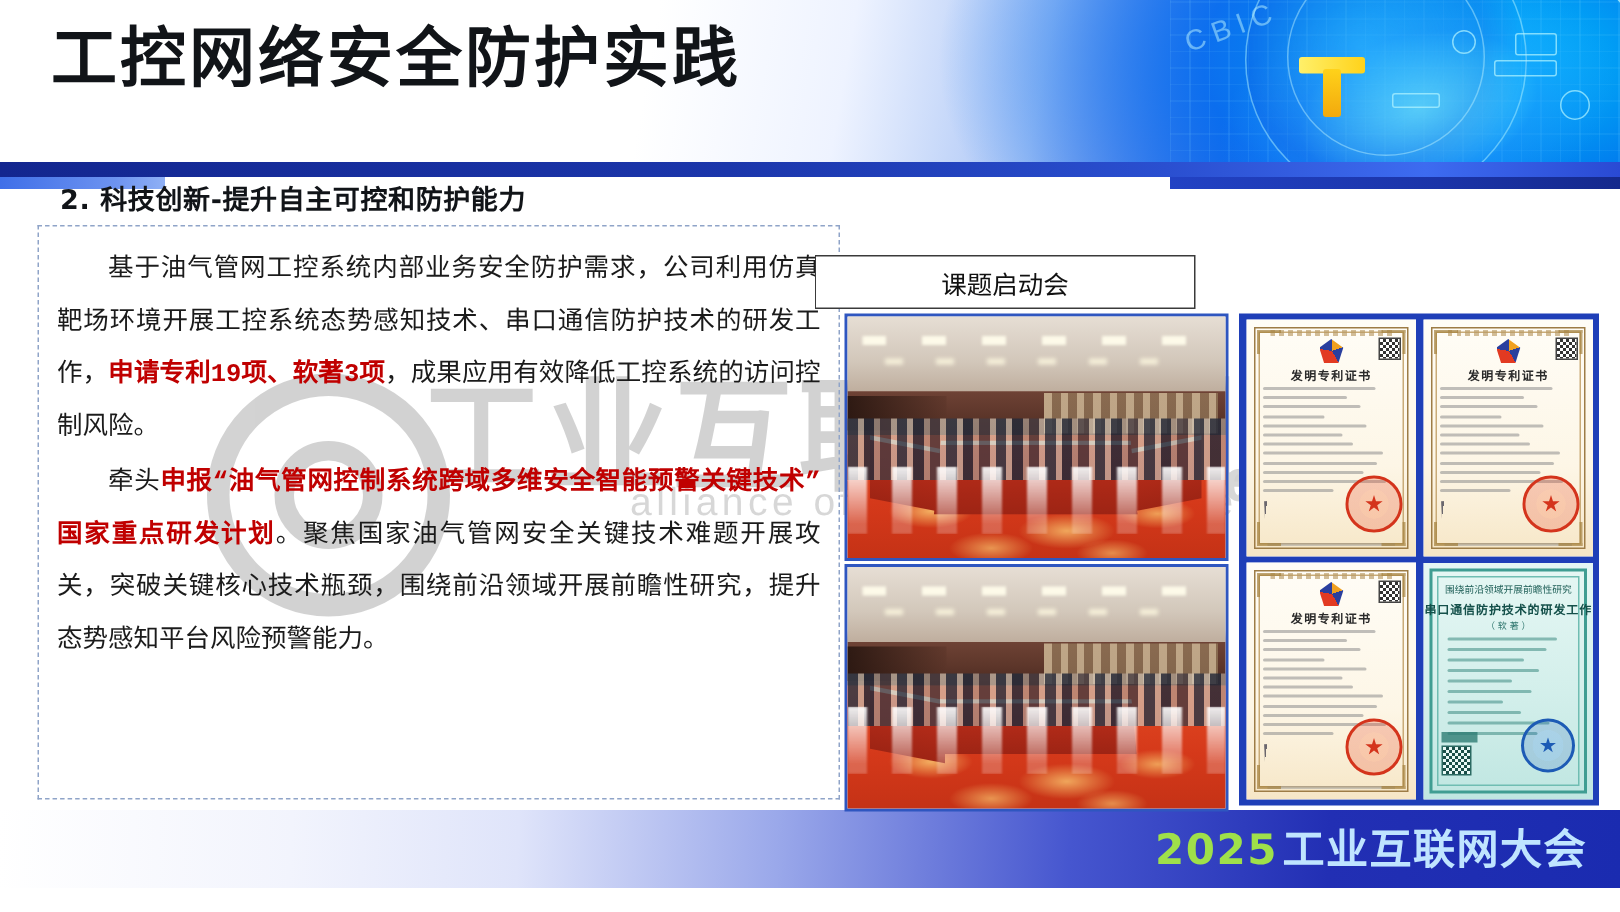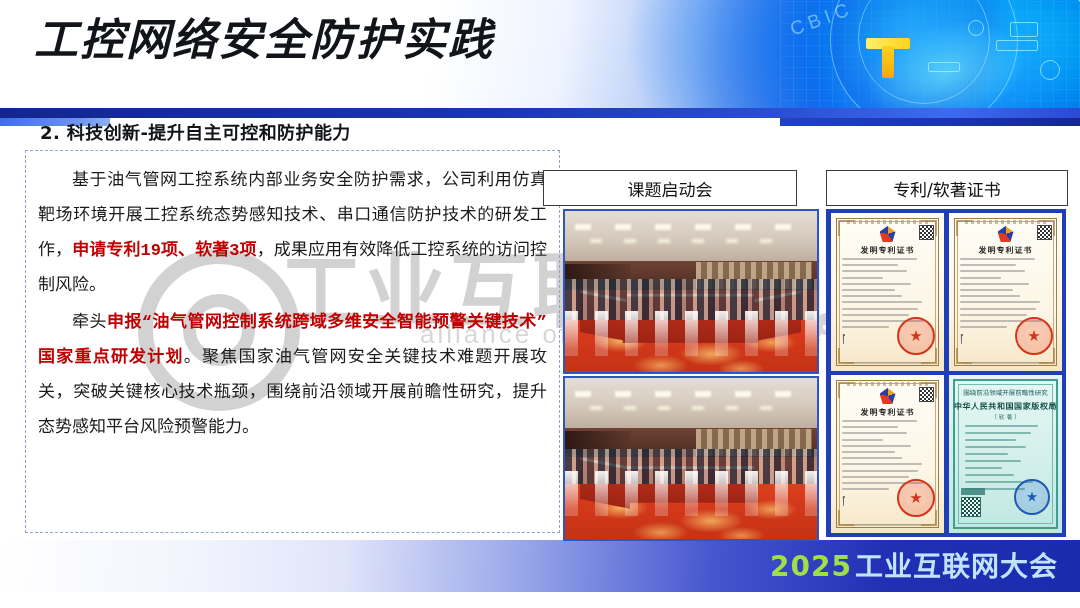--- a/index.html
+++ b/index.html
@@ -43,21 +43,21 @@
   .c1{right:42px;top:22px;width:26px;height:13px;}
   .c2{right:42px;top:40px;width:40px;height:9px;}
   .c3{right:96px;top:20px;width:14px;height:14px;border-radius:50%;}
   .c4{right:20px;top:60px;width:18px;height:18px;border-radius:50%;}
   .c5{right:120px;top:62px;width:30px;height:8px;}
   .hdr-cbic{position:absolute;right:226px;top:8px;font-size:19px;letter-spacing:5px;color:rgba(190,245,255,.5);
     font-family:"Liberation Sans",sans-serif;transform:rotate(-20deg);}
 
   .slide-title{position:absolute;left:34px;top:18px;font-size:44px;line-height:1;
     font-weight:700;color:#111418;letter-spacing:2px;
-    font-family:"DejaVu Sans","Liberation Sans",sans-serif;white-space:nowrap;font-style:italic;}
+    font-family:"DejaVu Sans","Liberation Sans",sans-serif;white-space:nowrap;}
 
   
   .rule-top{position:absolute;left:0;top:108px;width:1080px;height:10px;
     background:linear-gradient(90deg,#13268f 0%, #1b36ab 45%, #2a4fd0 72%, #3d6bf0 88%, #2a4ad4 100%);}
   .rule-low{position:absolute;left:0;top:118px;width:110px;height:8px;
     background:linear-gradient(90deg,#3f6fe8 0%, #6d93f0 70%, #8fb0f5 100%);}
   .rule-right{position:absolute;left:780px;top:118px;width:300px;height:8px;
     background:linear-gradient(90deg,#2242c4 0%, #1b34a8 60%, #15298c 100%);}
   .subtitle{position:absolute;left:40px;top:118px;font-size:18px;font-weight:700;color:#111418;
     font-family:"DejaVu Sans","Liberation Sans",sans-serif;white-space:nowrap;letter-spacing:.4px;}
@@ -262,21 +262,20 @@
     <div class="wm-sub">alliance of industrial internet</div>
     <div class="wm-net">.net</div>
   </div>
 
   <div class="textbox">
     <p class="para p1"><span>基于油气管网工控系统内部业务安全防护需求，公司利用仿真靶场环境开展工控系统态势感知技术、串口通信防护技术的研发工作，</span><span class="hl">申请专利19项、软著3项</span><span>，成果应用有效降低工控系统的访问控制风险。</span></p>
     <p class="para p2"><span>牵头</span><span class="hl">申报“油气管网控制系统跨域多维安全智能预警关键技术”国家重点研发计划</span><span>。聚焦国家油气管网安全关键技术难题开展攻关，突破关键核心技术瓶颈，围绕前沿领域开展前瞻性研究，提升态势感知平台风险预警能力。</span></p>
   </div>
 
   <div class="cap cap-left">课题启动会</div>
-  <div class="cap cap-right">专利/软著证书</div>
 
   <div class="photo ph1">
     <div class="room">
       <div class="ceil"></div>
       <div class="wall"></div>
       <div class="floor"></div>
       <div class="tbl t-b"></div>
       <div class="tbl t-c"></div>
       <div class="tbl t-a"></div>
       <div class="crowd"></div>
@@ -388,21 +387,21 @@
         <div class="pat-corner pc-tr"></div>
         <div class="pat-corner pc-bl"></div>
         <div class="pat-corner pc-br"></div>
       </div>
     </div>
 
     <div class="cert cr4">
       <div class="soft">
         <div class="soft-frame"></div>
         <div class="soft-t1">围绕前沿领域开展前瞻性研究</div>
-        <div class="soft-t2">中华人民共和国国家版权局</div>
+        <div class="soft-t2">串口通信防护技术的研发工作</div>
         <div class="soft-t3">（ 软 著 ）</div>
         <div class="soft-rows">
             <i></i>
             <i></i>
             <i></i>
             <i></i>
             <i></i>
             <i></i>
             <i></i>
             <i></i>

